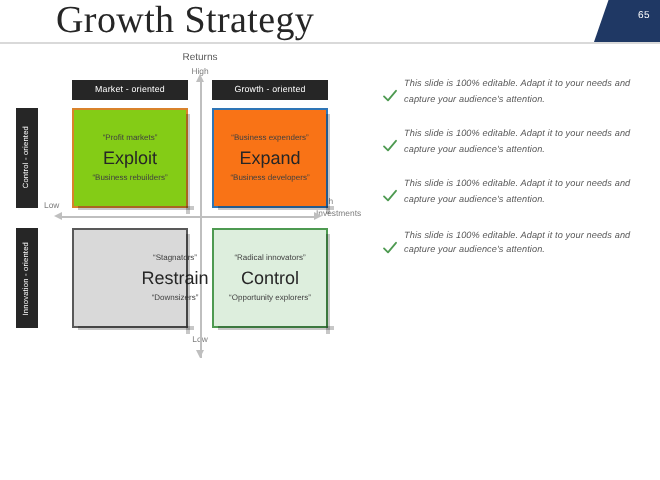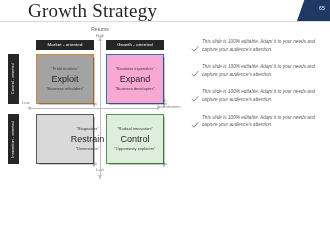--- a/index.html
+++ b/index.html
@@ -119,22 +119,22 @@
 
   
   .quad{
     position:absolute;width:58px;height:50px;
     box-sizing:border-box;
     display:flex;flex-direction:column;align-items:center;justify-content:center;
     text-align:center;
   }
   .quad .tag{font-size:4px;line-height:6px;color:#404040;}
   .quad .name{font-size:9px;line-height:12px;color:#262626;margin:1px 0 1px 0;}
-  .quad.q1{left:28px;top:28px;background:#a3a3a3;border:1px solid #d9822b;}
-  .quad.q2{left:98px;top:28px;background:#f9a8d4;border:1px solid #2e75b6;}
+  .quad.q1{left:28px;top:28px;background:#84cc16;border:1px solid #d9822b;}
+  .quad.q2{left:98px;top:28px;background:#f97316;border:1px solid #2e75b6;}
   .quad.q3{left:28px;top:88px;background:#d9d9d9;border:1px solid #595959;padding-left:45px;}
   .quad.q4{left:98px;top:88px;background:#ddeedd;border:1px solid #4e9a51;}
   .quad .shadow-r{position:absolute;right:-2px;top:2px;width:2px;height:50px;background:rgba(0,0,0,.22);}
   .quad .shadow-b{position:absolute;left:2px;bottom:-2px;width:58px;height:2px;background:rgba(0,0,0,.22);}
 
   
   .bullets{
     position:absolute;left:191px;top:38px;width:132px;
   }
   .bullet{

